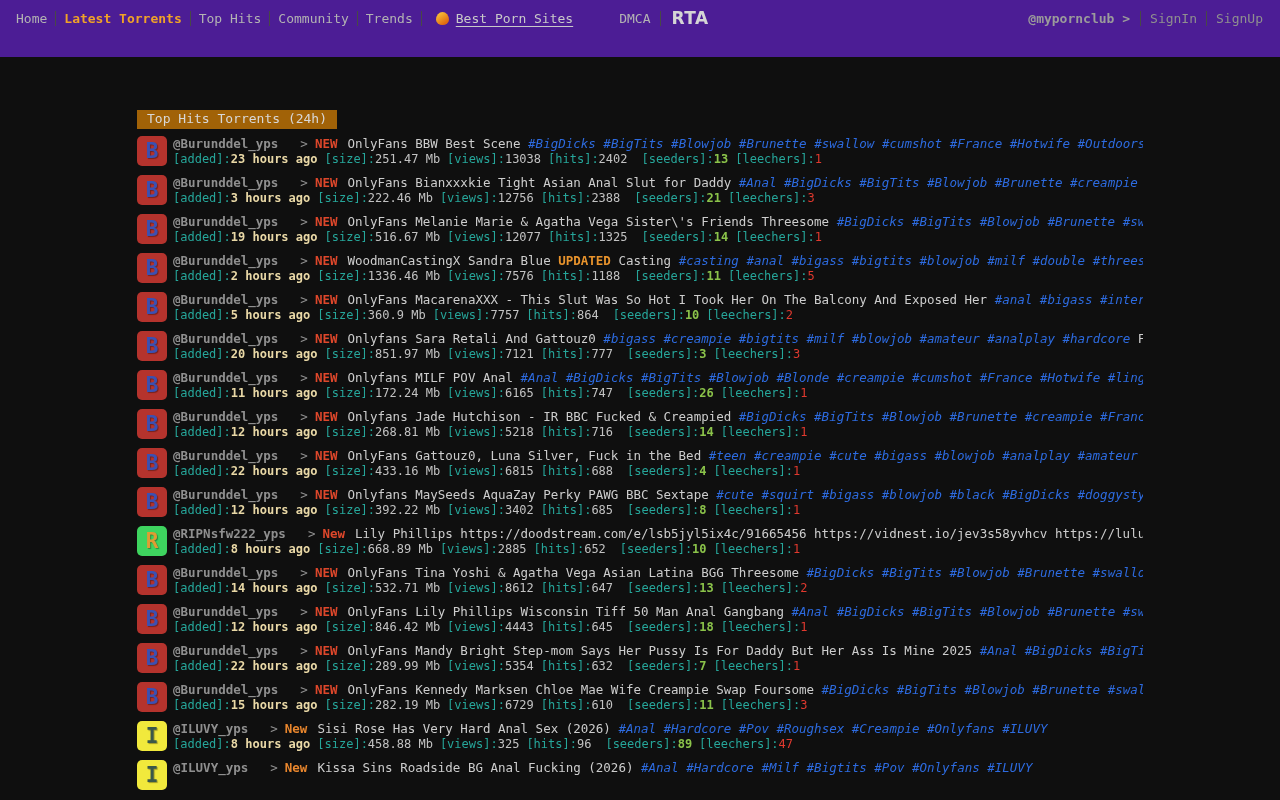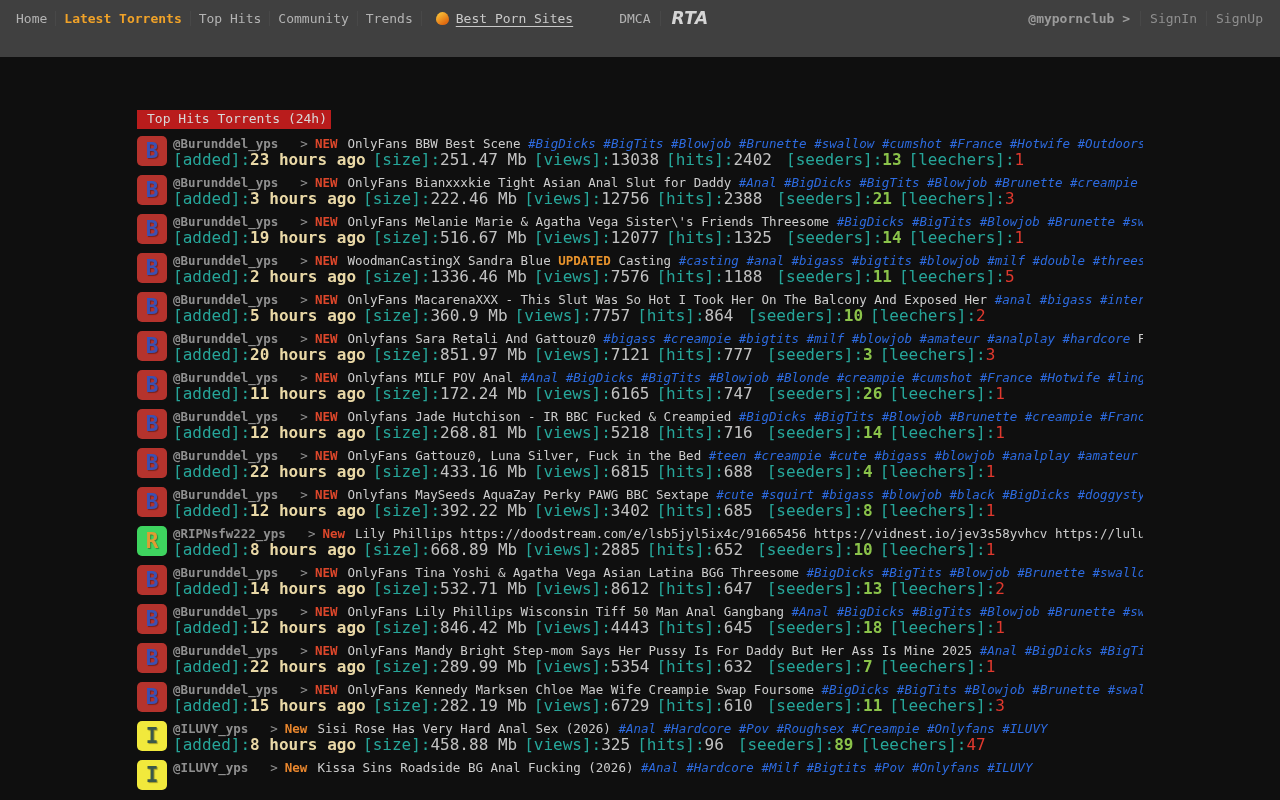--- a/index.html
+++ b/index.html
@@ -3,57 +3,57 @@
 <meta charset="utf-8">
 <style>
   * { box-sizing: border-box; }
   html,body { margin:0; padding:0; }
   body {
     width:1280px; height:800px; overflow:hidden;
     background:#0f0f0f;
     font-family:"DejaVu Sans Mono", monospace;
   }
   
-  .topbar { background:#404040; padding:8px 8px 0 8px; height:57px; }
+  .topbar { background:#4c1d95; padding:8px 8px 0 8px; height:57px; }
   .nav { display:flex; align-items:center; font-size:13px; color:#b3b3b3; height:20px; }
   .nav-item { padding:0 8px; cursor:pointer; white-space:nowrap; }
   .nav-item.active { color:#f0a228; font-weight:bold; }
   .sep { width:1px; height:15px; background:#484848; flex:none; }
   .promo { display:flex; align-items:center; margin-left:14px; cursor:pointer; }
   .promo-icon { width:13px; height:13px; border-radius:50% 50% 50% 50%/60% 60% 40% 40%;
     background:linear-gradient(145deg,#f7b733 20%,#e06a10 80%); margin-right:7px; }
   .promo-label { color:#c9c9c9; text-decoration:underline; text-underline-offset:3px; }
   .dmca { margin-left:36px; padding:0 10px; color:#b3b3b3; cursor:pointer; }
   .rta { margin-left:10px; font-size:17px; font-weight:900; letter-spacing:0.5px;
-    color:#d5d5d5; font-family:"DejaVu Sans", sans-serif; transform:scaleY(1.05); cursor:pointer;font-style:italic; }
+    color:#d5d5d5; font-family:"DejaVu Sans", sans-serif; transform:scaleY(1.05); cursor:pointer; }
   .right { margin-left:auto; display:flex; align-items:center; }
   .account { font-weight:bold; color:#9b9b9b; padding:0 10px; cursor:pointer; }
   .auth { color:#8f8f8f; padding:0 9px; cursor:pointer; }
   
   .search-row { display:flex; justify-content:center; margin-top:5px; }
   .search-box { width:800px; border-bottom:1px solid #c9c9c9; }
   .search-box input {
     width:100%; background:transparent; border:none; outline:none;
     color:#969696; font:14px "DejaVu Sans Mono", monospace; padding:1px 4px 4px 4px;
   }
   .search-box input::placeholder { color:#969696; opacity:1; }
   
   main { margin-left:137px; width:1006px; }
-  .chip { display:inline-block; background:#b91c1c; color:#d8d8d8;
-    font-size:13px; line-height:14px; padding:2px 4px 3px 10px; }
+  .chip { display:inline-block; background:#a16207; color:#d8d8d8;
+    font-size:13px; line-height:14px; padding:2px 10px 3px 10px; }
   .chip.first { margin-top:53px; }
   .chip.second { margin-top:0px; }
   .rows { margin-top:7px; }
   .row { display:flex; height:32px; margin-bottom:7px; }
   .avatar { width:30px; height:30px; border-radius:5px; flex:none; margin-right:6px;
     font:bold 21px/30px "DejaVu Sans Mono", monospace; text-align:center;
     text-shadow:1px 1px 1px rgba(0,0,0,.35); cursor:pointer; }
   .lines { width:970px; overflow:hidden; white-space:nowrap; }
   .l1 { font-size:12.5px; line-height:16px; height:16px; }
-  .l2 { font-size:16px; line-height:15px; height:15px; }
+  .l2 { font-size:12px; line-height:15px; height:15px; }
   .u { color:#8f8f8f; font-weight:bold; margin-right:22px; cursor:pointer; }
   .arr { color:#8f8f8f; margin-right:7px; }
   .badge { color:#de472b; font-weight:bold; margin-right:10px; }
   .badge.alt { color:#e8862d; }
   .part-text { color:#cdcdcd; }
   .part-tag { color:#2d6be0; font-style:italic; cursor:pointer; }
   .part-hl { color:#e8932c; font-weight:bold;text-align:center; }
   .stat { margin-right:7px; }
   .stat.seeders { margin-left:7px; }
   .lbl { color:#26a69a; }

